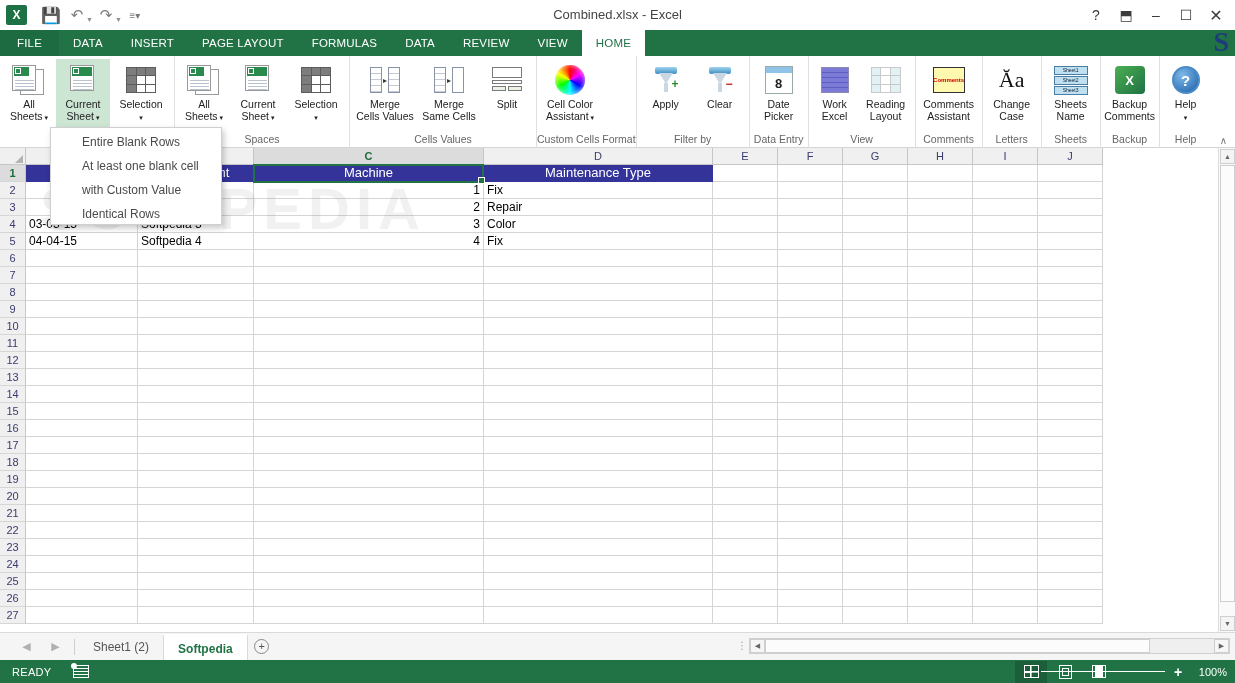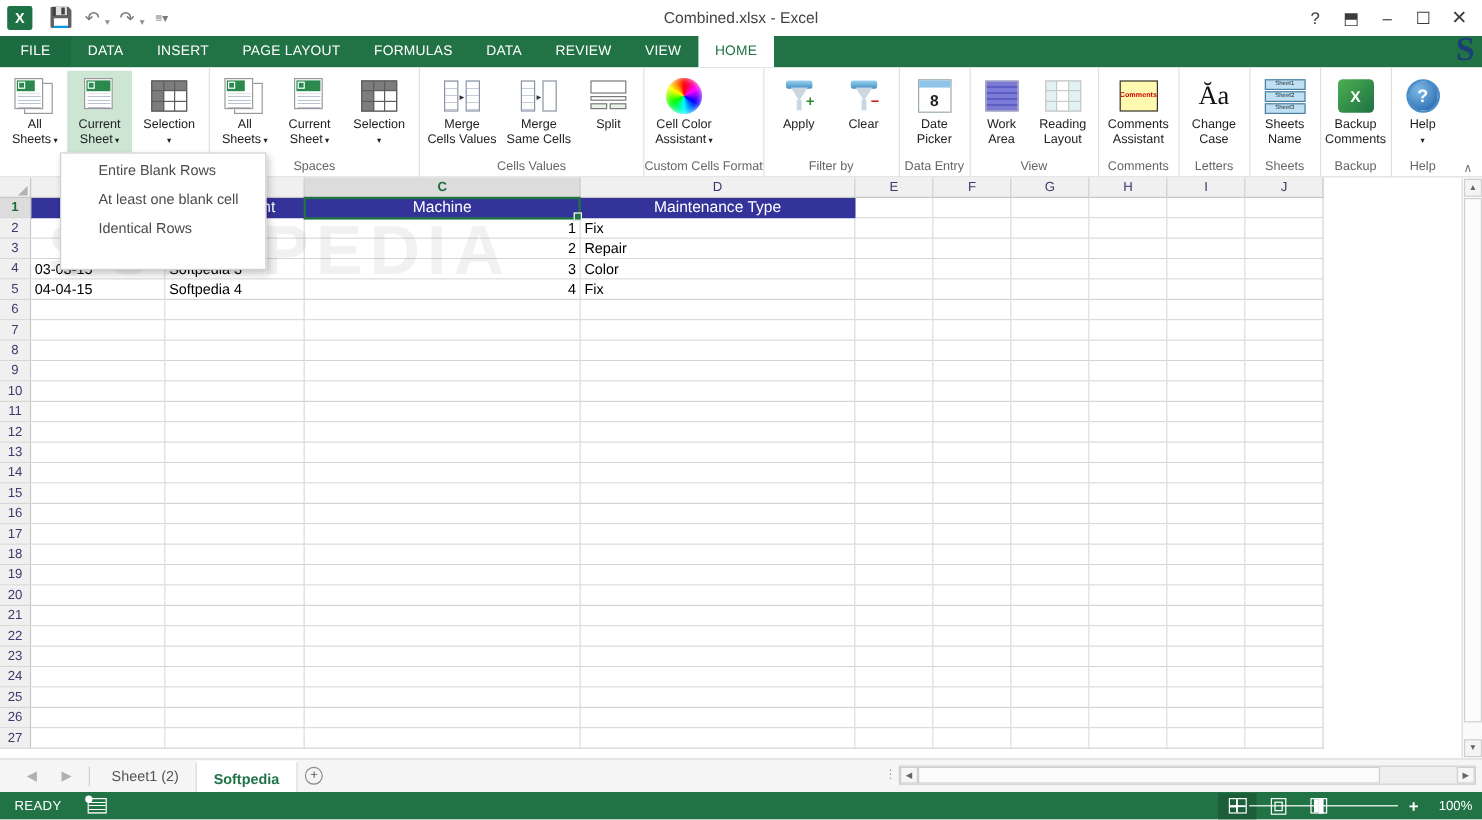--- a/index.html
+++ b/index.html
@@ -481,21 +481,21 @@
             </div>
           </div>
           <div class="rglabel">Data Entry</div>
         </div>
         <div class="rgroup">
           <div class="rgitems">
             <div class="bigbtn w48">
               <div class="bicon">
                 <span class="ic-work"></span>
               </div>
-              <div class="blabel"><span>Work</span><br><span>Area</span></div>
+              <div class="blabel"><span>Work</span><br><span>Excel</span></div>
             </div>
             <div class="bigbtn">
               <div class="bicon">
                 <span class="ic-read">
                   <div class="hi"></div>
                   <div></div>
                   <div class="hi"></div>
                   <div class="hi"></div>
                   <div></div>
                   <div class="hi"></div>
@@ -949,20 +949,21 @@
       </div>
       <div class="ar bot">▼</div>
     </div>
   </div>
 
   <div class="wm">SOFTPEDIA</div>
 
   <div class="menu" id="menu-host">
       <div class="menu-item">Entire Blank Rows</div>
       <div class="menu-item">At least one blank cell</div>
+      <div class="menu-item">with Custom Value</div>
       <div class="menu-item">Identical Rows</div>
     </div>
 
   <div class="sheetbar">
     <div class="navarrows">
       <span>◀</span>
       <span>▶</span>
     </div>
     <div class="sep-v"></div>
     <div id="stabs-host" style="display:flex;align-items:flex-end;">

